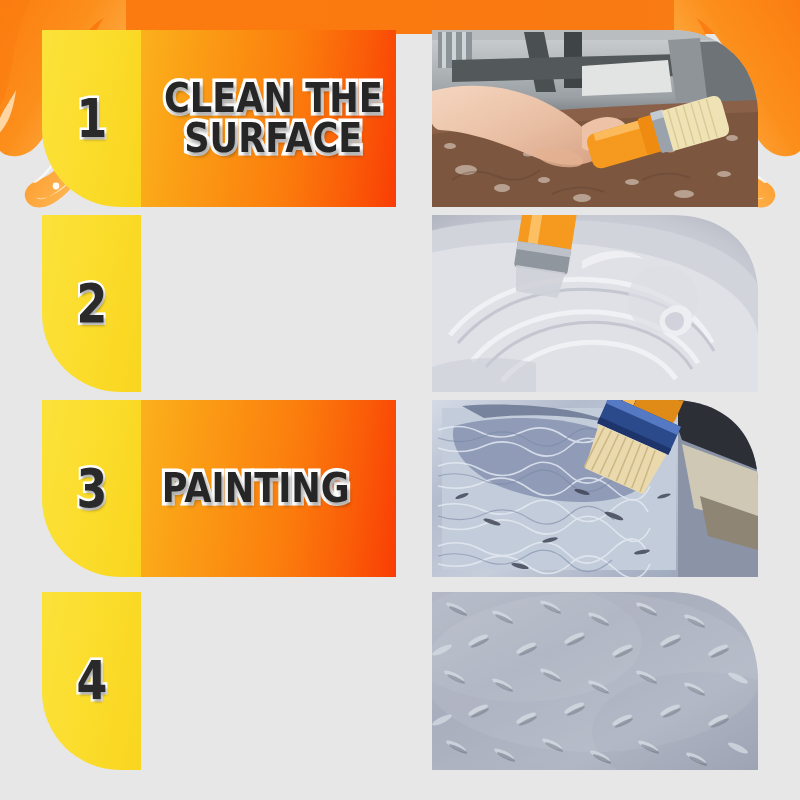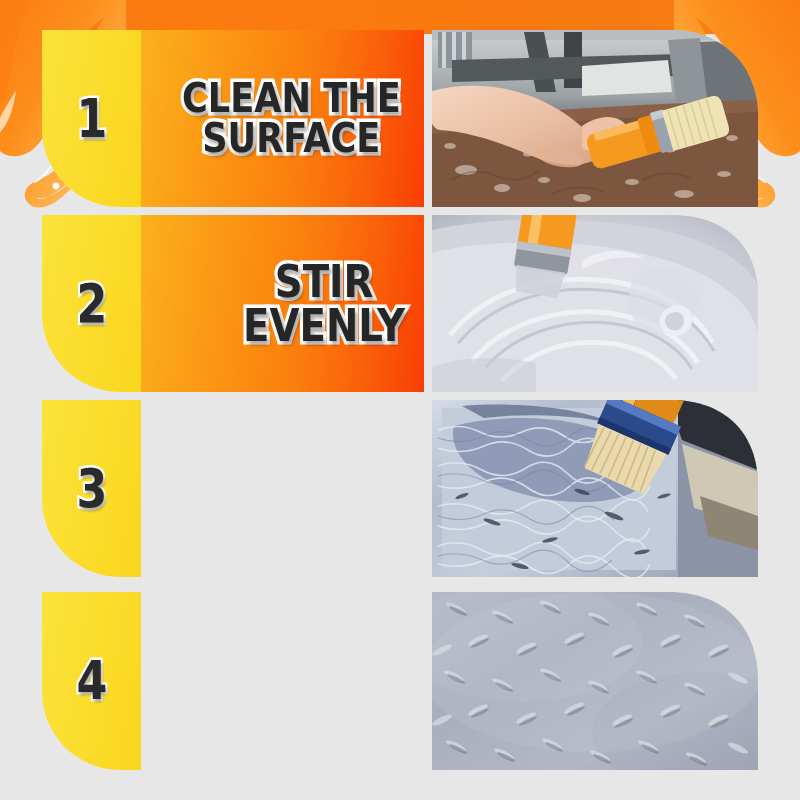--- a/index.html
+++ b/index.html
@@ -45,23 +45,23 @@
     transform:scaleX(.82);
     color:#2a2a2a;
     -webkit-text-stroke:5px #ffffff;
     paint-order:stroke fill;
     text-shadow:2px 3px 3px rgba(0,0,0,.32);
     font-family:"DejaVu Sans","Liberation Sans",sans-serif;
   }
 
   
   .label-panel{
-    position:absolute;left:99px;top:0;width:283px;height:100%;
+    position:absolute;left:99px;top:0;width:255px;height:100%;
     background:linear-gradient(97deg,#fbb11c 0%,#fb9914 26%,#fb7d0d 58%,#fa5c08 82%,#f93d05 100%);
-    display:flex;align-items:center;justify-content:flex-end;
+    display:flex;align-items:center;justify-content:flex-start;
     z-index:1;
   }
   .label-text{
     text-align:center;
     color:#262626;
     font-weight:700;
     line-height:.98;
     transform:scaleX(.88);
     -webkit-text-stroke:7px #ffffff;
     paint-order:stroke fill;
@@ -218,26 +218,20 @@
       </div>
     </div>
   </div>
 </div>
 
 <div class="row" id="row-2">
   <div class="row-inner">
     <div class="num-panel">
       <span class="num">2</span>
     </div>
-    <div class="label-panel">
-      <div class="label-text">
-        <span class="ln">STIR</span>
-        <span class="ln">EVENLY</span>
-      </div>
-    </div>
     <div class="photo">
       <svg viewBox="0 0 326 177" preserveAspectRatio="none" xmlns="http://www.w3.org/2000/svg">
         <defs>
           <clipPath id="c2">
               <path d="M0,0 H240 C292,0 326,30 326,80 V177 H0 Z"></path>
             </clipPath>
           <radialGradient id="paint2" cx="48%" cy="55%" r="72%">
             <stop offset="0%" stop-color="#e4e5ea"></stop>
             <stop offset="48%" stop-color="#d6d8df"></stop>
             <stop offset="80%" stop-color="#c4c7d0"></stop>
@@ -273,20 +267,25 @@
         </g>
       </svg>
     </div>
   </div>
 </div>
 
 <div class="row" id="row-3">
   <div class="row-inner">
     <div class="num-panel">
       <span class="num">3</span>
+    </div>
+    <div class="label-panel">
+      <div class="label-text">
+        <span class="ln">PAINTING</span>
+      </div>
     </div>
     <div class="photo">
       <svg viewBox="0 0 326 177" preserveAspectRatio="none" xmlns="http://www.w3.org/2000/svg">
         <defs>
           <clipPath id="c3">
               <path d="M0,0 H238 C292,0 326,32 326,86 V177 H0 Z"></path>
             </clipPath>
           <linearGradient id="foil" x1="0" y1="0" x2="1" y2="1">
             <stop offset="0%" stop-color="#d5dbe6"></stop>
               <stop offset="30%" stop-color="#b3bccd"></stop>

